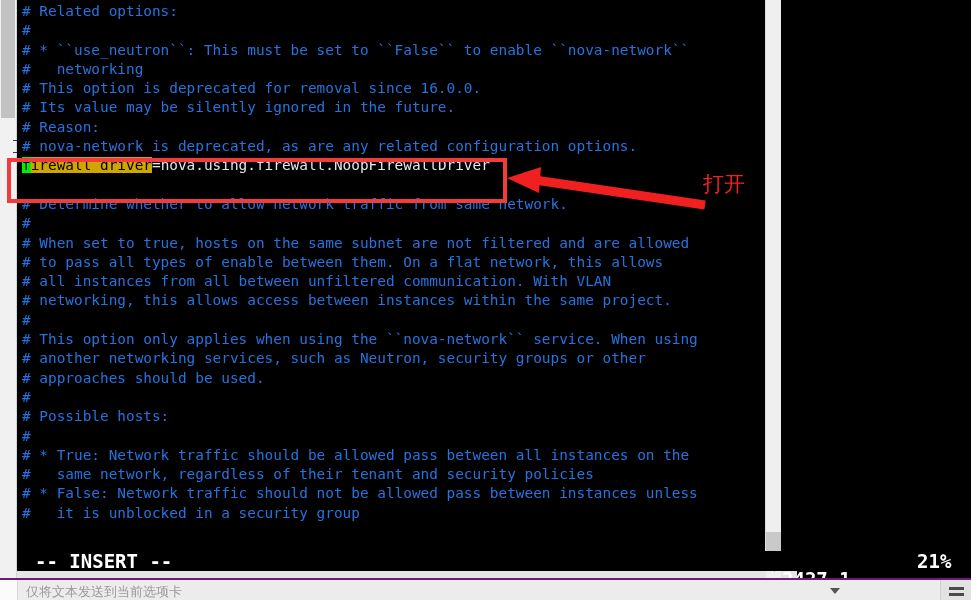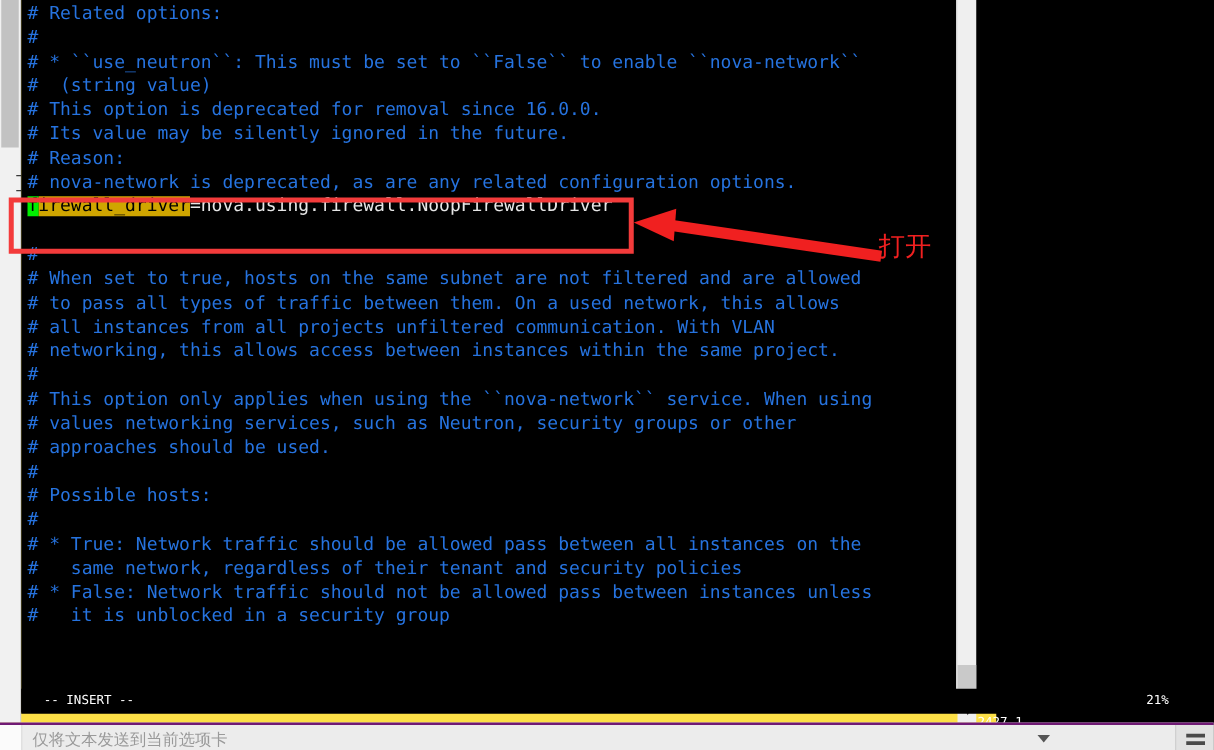--- a/index.html
+++ b/index.html
@@ -13,21 +13,21 @@
     position: relative;
     overflow: hidden;
     font-family: "DejaVu Sans Mono", monospace;
   }
 
   
   #app-frame {
     position: absolute;
     left: 0; top: 0;
     width: 797px; height: 600px;
-    background: #fde047;
+    background: #e5e5e5;
   }
 
   
   #left-scrollbar {
     position: absolute;
     left: 0; top: 0;
     width: 16px; height: 578px;
     background: linear-gradient(to bottom, #f1f1f1 0%, #f1f1f1 100%);
     border-right: 1px solid #d4d4d4;
   }
@@ -103,24 +103,24 @@
     background: transparent;
   }
 
   
   #status-line {
     position: absolute;
     left: 17px; top: 551px;
     width: 923px; height: 20px;
     background: #000000;
     font-family: "DejaVu Sans Mono", monospace;
-    font-size: 10px;
+    font-size: 19px;
     line-height: 20px;
     color: #ffffff;
-    font-weight: normal;
+    font-weight: bold;
     white-space: pre;
   }
   #status-mode {
     position: absolute;
     left: 18px; top: 0;
   }
   #status-position {
     position: absolute;
     left: 765px; top: 18px;
   }
@@ -139,21 +139,21 @@
     pointer-events: none;
   }
   #annotation-arrow {
     position: absolute;
     left: 505px; top: 165px;
     width: 210px; height: 48px;
     pointer-events: none;
   }
   #annotation-label {
     position: absolute;
-    left: 703px; top: 186px;
+    left: 703px; top: 173px;
     color: #f02020;
     font-family: "DejaVu Sans", sans-serif;
     font-size: 21px;
     line-height: 22px;
     white-space: pre;
   }
 
   
   #bottom-bar {
     position: absolute;
@@ -226,35 +226,36 @@
     <div id="left-scrollbar-thumb"></div>
     <div id="left-scrollbar-tickA"></div>
     <div id="left-scrollbar-tickB"></div>
   </div>
 
   <div id="terminal">
     <div id="code-area">
         <div class="code-line"># Related options:</div>
         <div class="code-line">#</div>
         <div class="code-line"># * ``use_neutron``: This must be set to ``False`` to enable ``nova-network``</div>
-        <div class="code-line">#  (string value)</div>
+        <div class="code-line">#   networking</div>
         <div class="code-line"># This option is deprecated for removal since 16.0.0.</div>
         <div class="code-line"># Its value may be silently ignored in the future.</div>
         <div class="code-line"># Reason:</div>
         <div class="code-line"># nova-network is deprecated, as are any related configuration options.</div>
         <div class="code-line config-line"><span class="cursor-char">f</span><span class="search-hl">irewall_driver</span><span class="config-value">=nova.using.firewall.NoopFirewallDriver</span></div>
         <div class="code-line"> </div>
+        <div class="code-line"># Determine whether to allow network traffic from same network.</div>
         <div class="code-line">#</div>
         <div class="code-line"># When set to true, hosts on the same subnet are not filtered and are allowed</div>
-        <div class="code-line"># to pass all types of traffic between them. On a used network, this allows</div>
-        <div class="code-line"># all instances from all projects unfiltered communication. With VLAN</div>
+        <div class="code-line"># to pass all types of enable between them. On a flat network, this allows</div>
+        <div class="code-line"># all instances from all between unfiltered communication. With VLAN</div>
         <div class="code-line"># networking, this allows access between instances within the same project.</div>
         <div class="code-line">#</div>
         <div class="code-line"># This option only applies when using the ``nova-network`` service. When using</div>
-        <div class="code-line"># values networking services, such as Neutron, security groups or other</div>
+        <div class="code-line"># another networking services, such as Neutron, security groups or other</div>
         <div class="code-line"># approaches should be used.</div>
         <div class="code-line">#</div>
         <div class="code-line"># Possible hosts:</div>
         <div class="code-line">#</div>
         <div class="code-line"># * True: Network traffic should be allowed pass between all instances on the</div>
         <div class="code-line">#   same network, regardless of their tenant and security policies</div>
         <div class="code-line"># * False: Network traffic should not be allowed pass between instances unless</div>
         <div class="code-line">#   it is unblocked in a security group</div>
       </div>
   </div>

